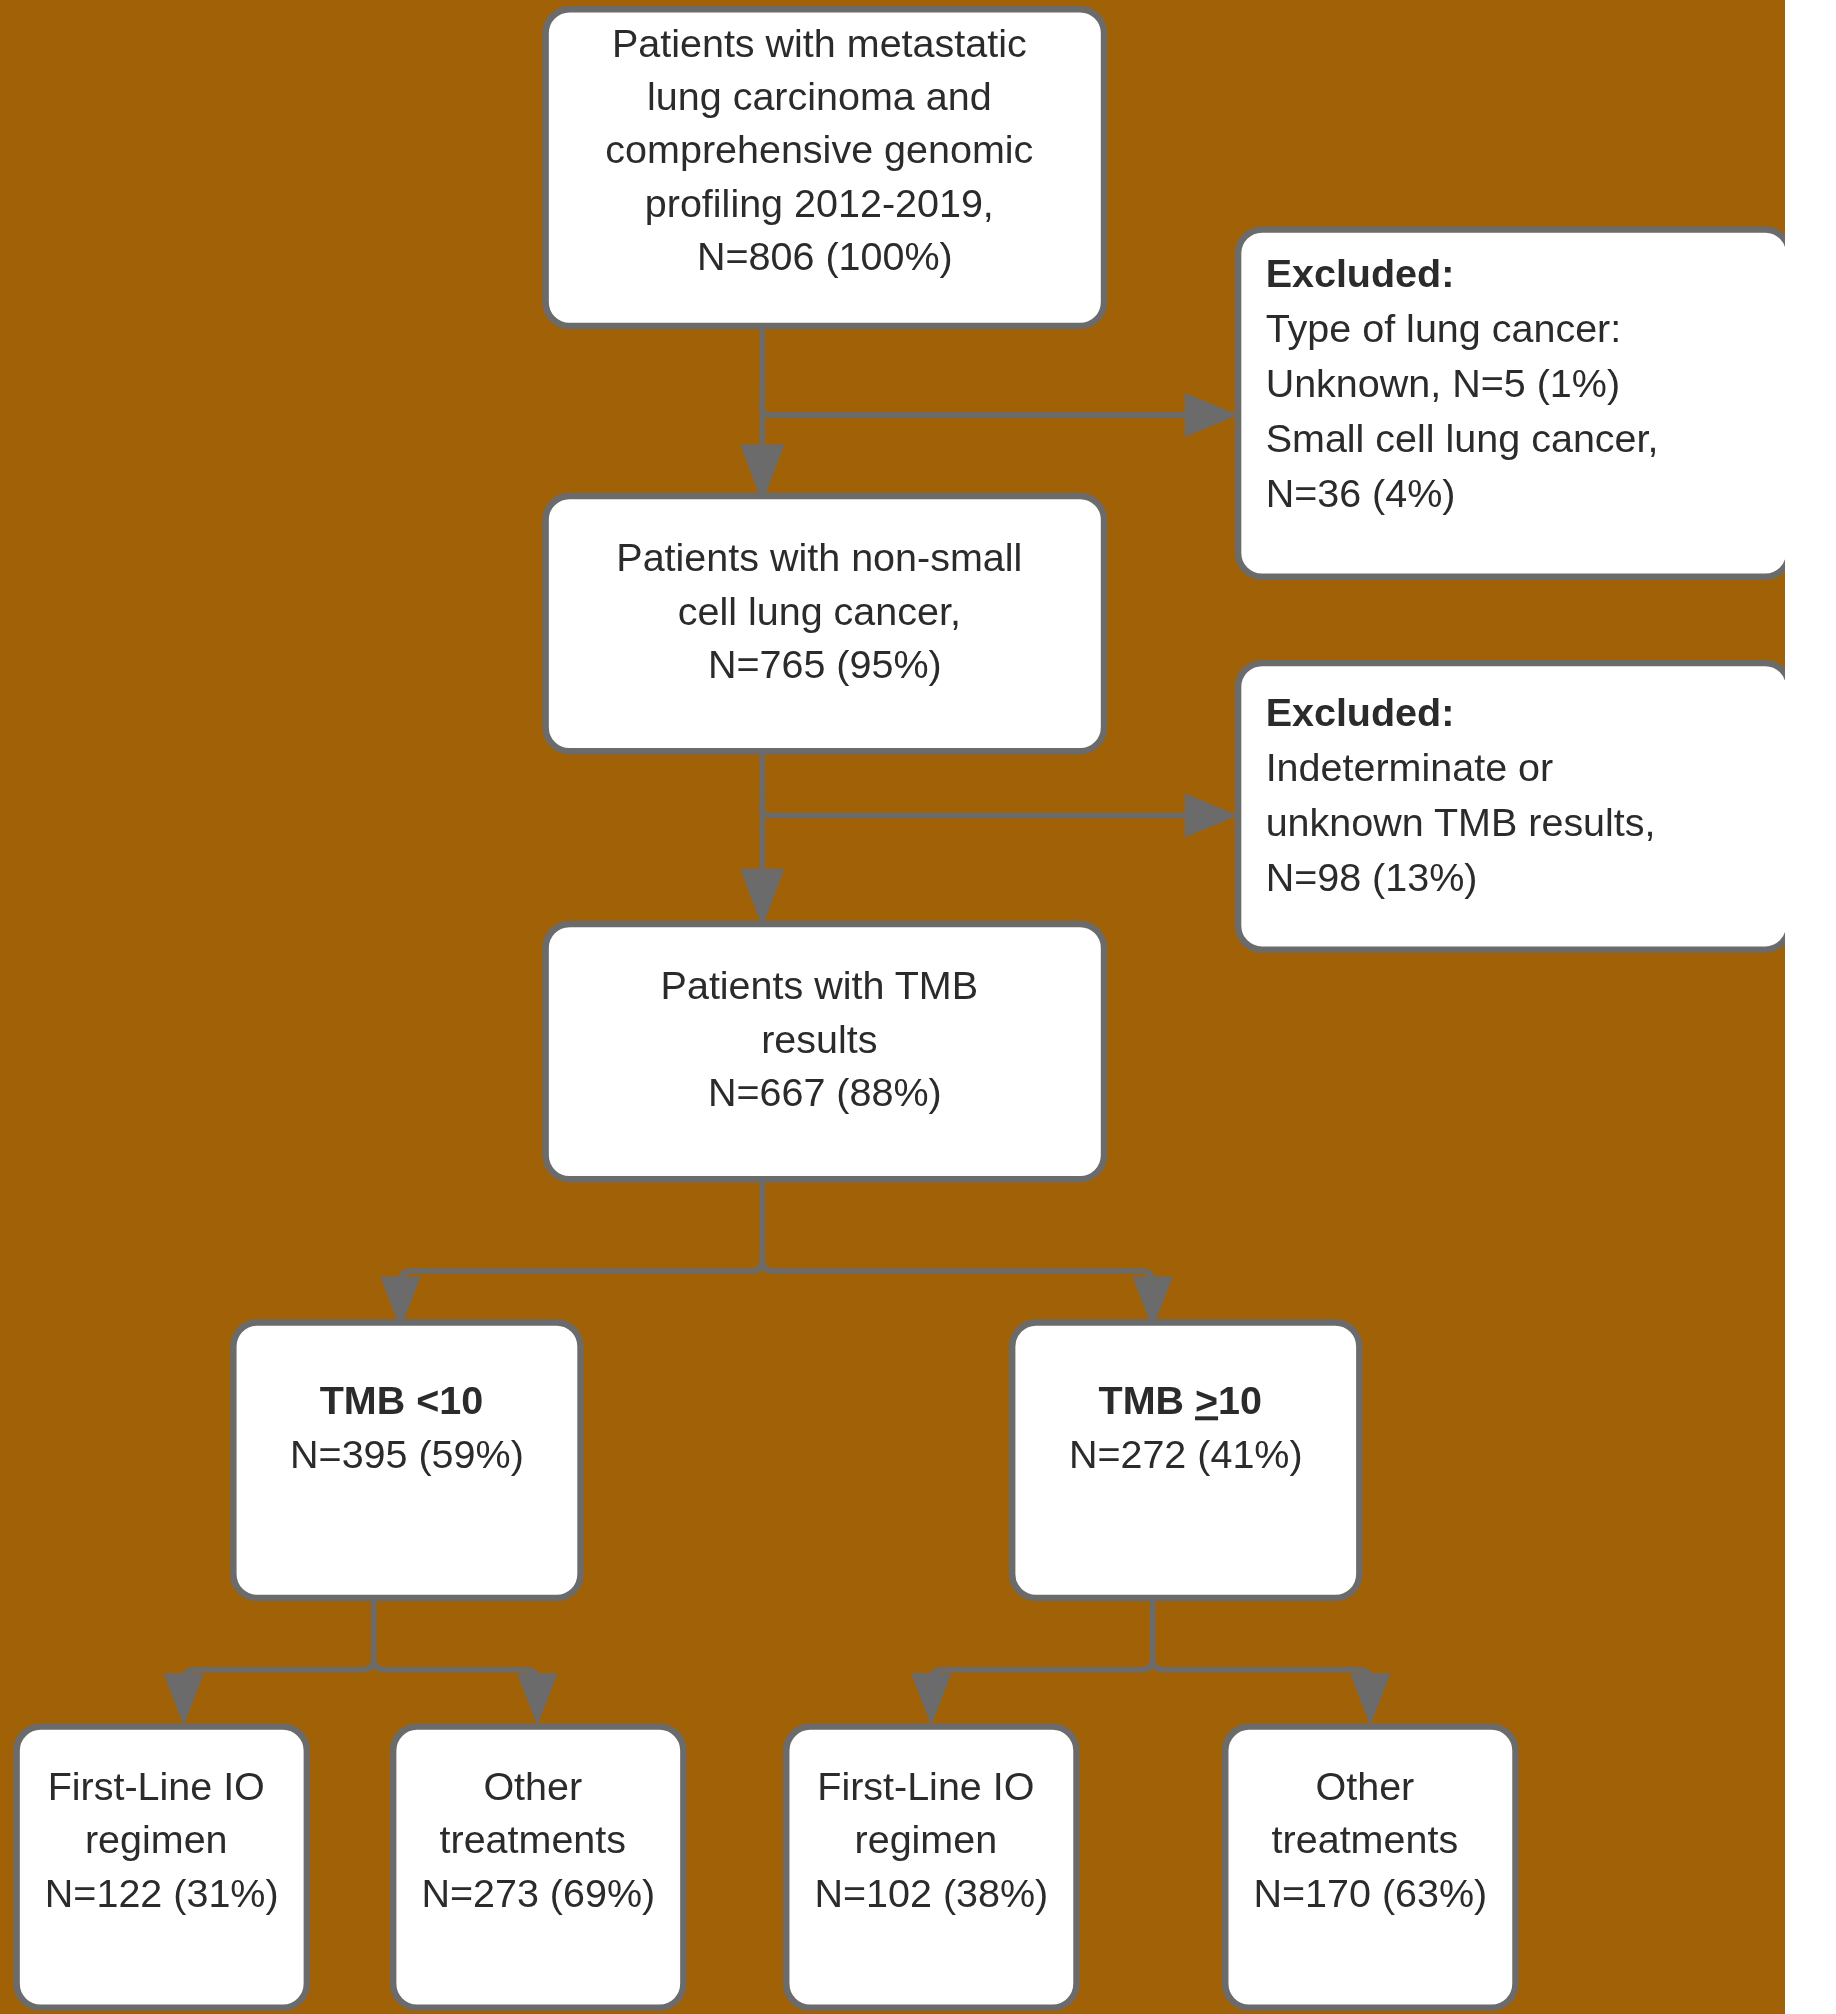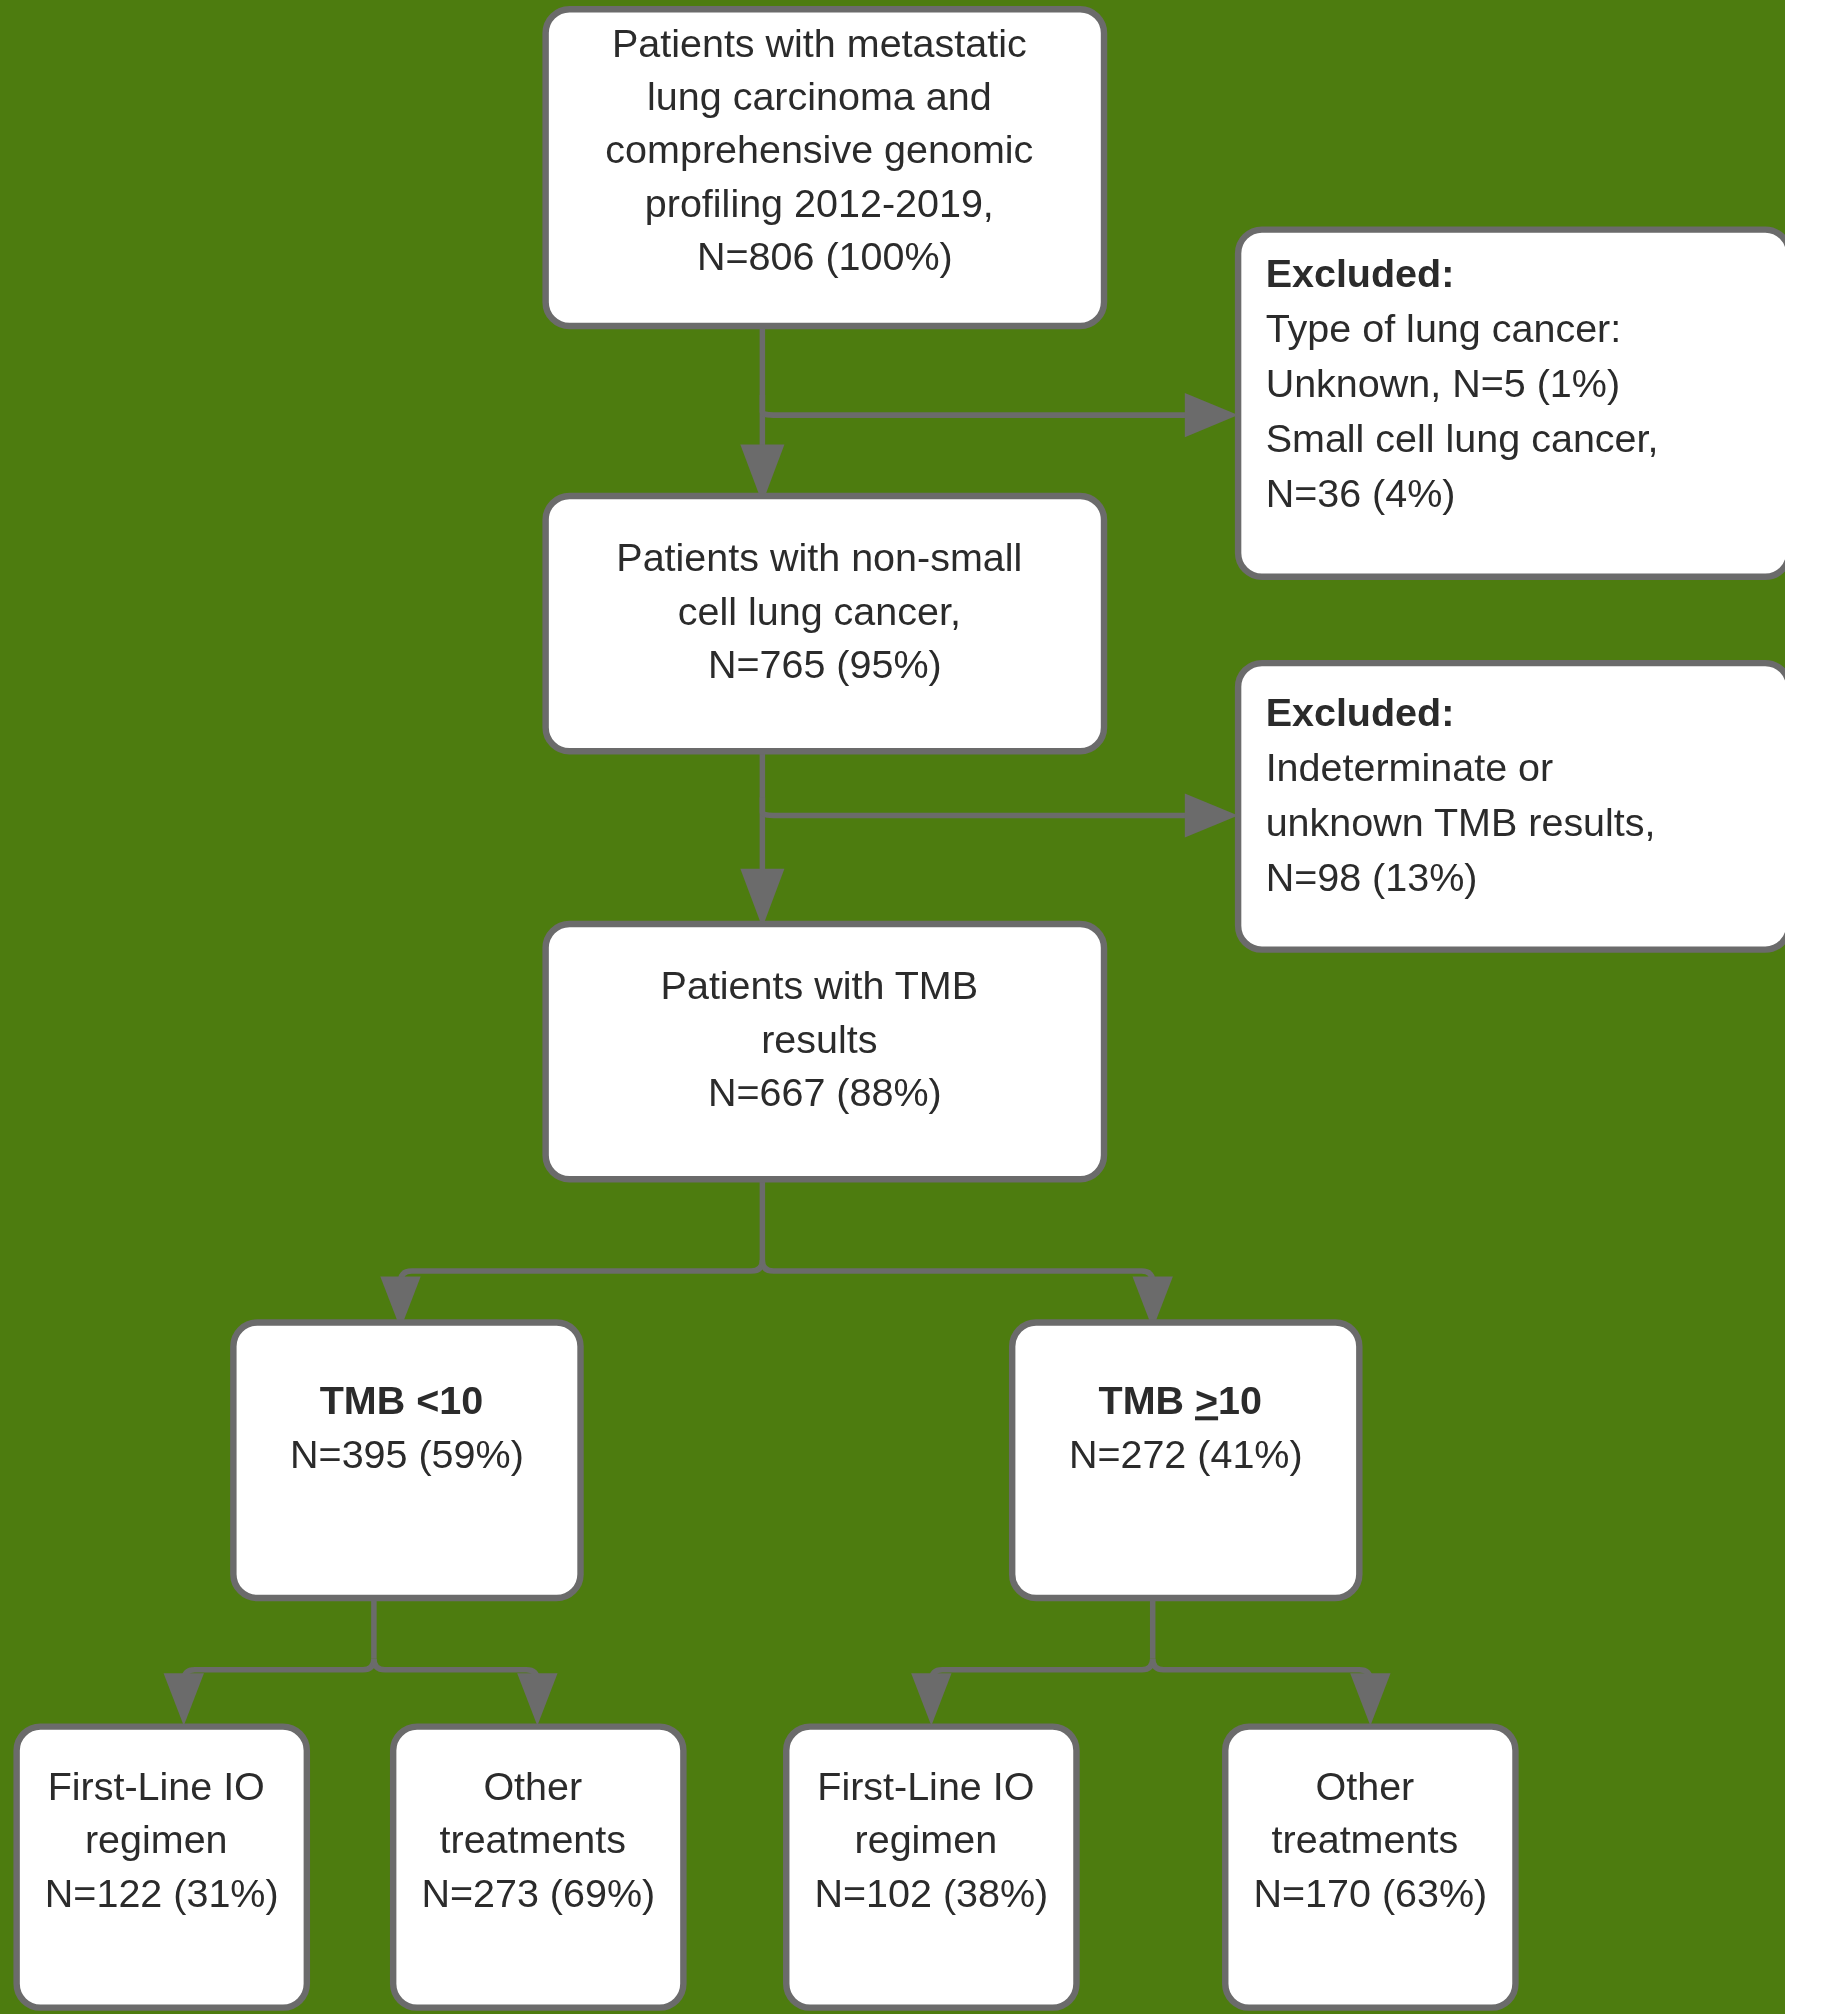--- a/index.html
+++ b/index.html
@@ -7,21 +7,21 @@
     padding: 0;
     background: #ffffff;
   }
   body {
     font-family: "Liberation Sans", sans-serif;
   }
   #flow-root {
     position: relative;
     width: 1785px;
     height: 2015px;
-    background: #4d7c0f;
+    background: #a16207;
     overflow: hidden;
   }
   svg.flow-svg {
     position: absolute;
     left: 0;
     top: 0;
     width: 1837px;
     height: 2015px;
     display: block;
   }

